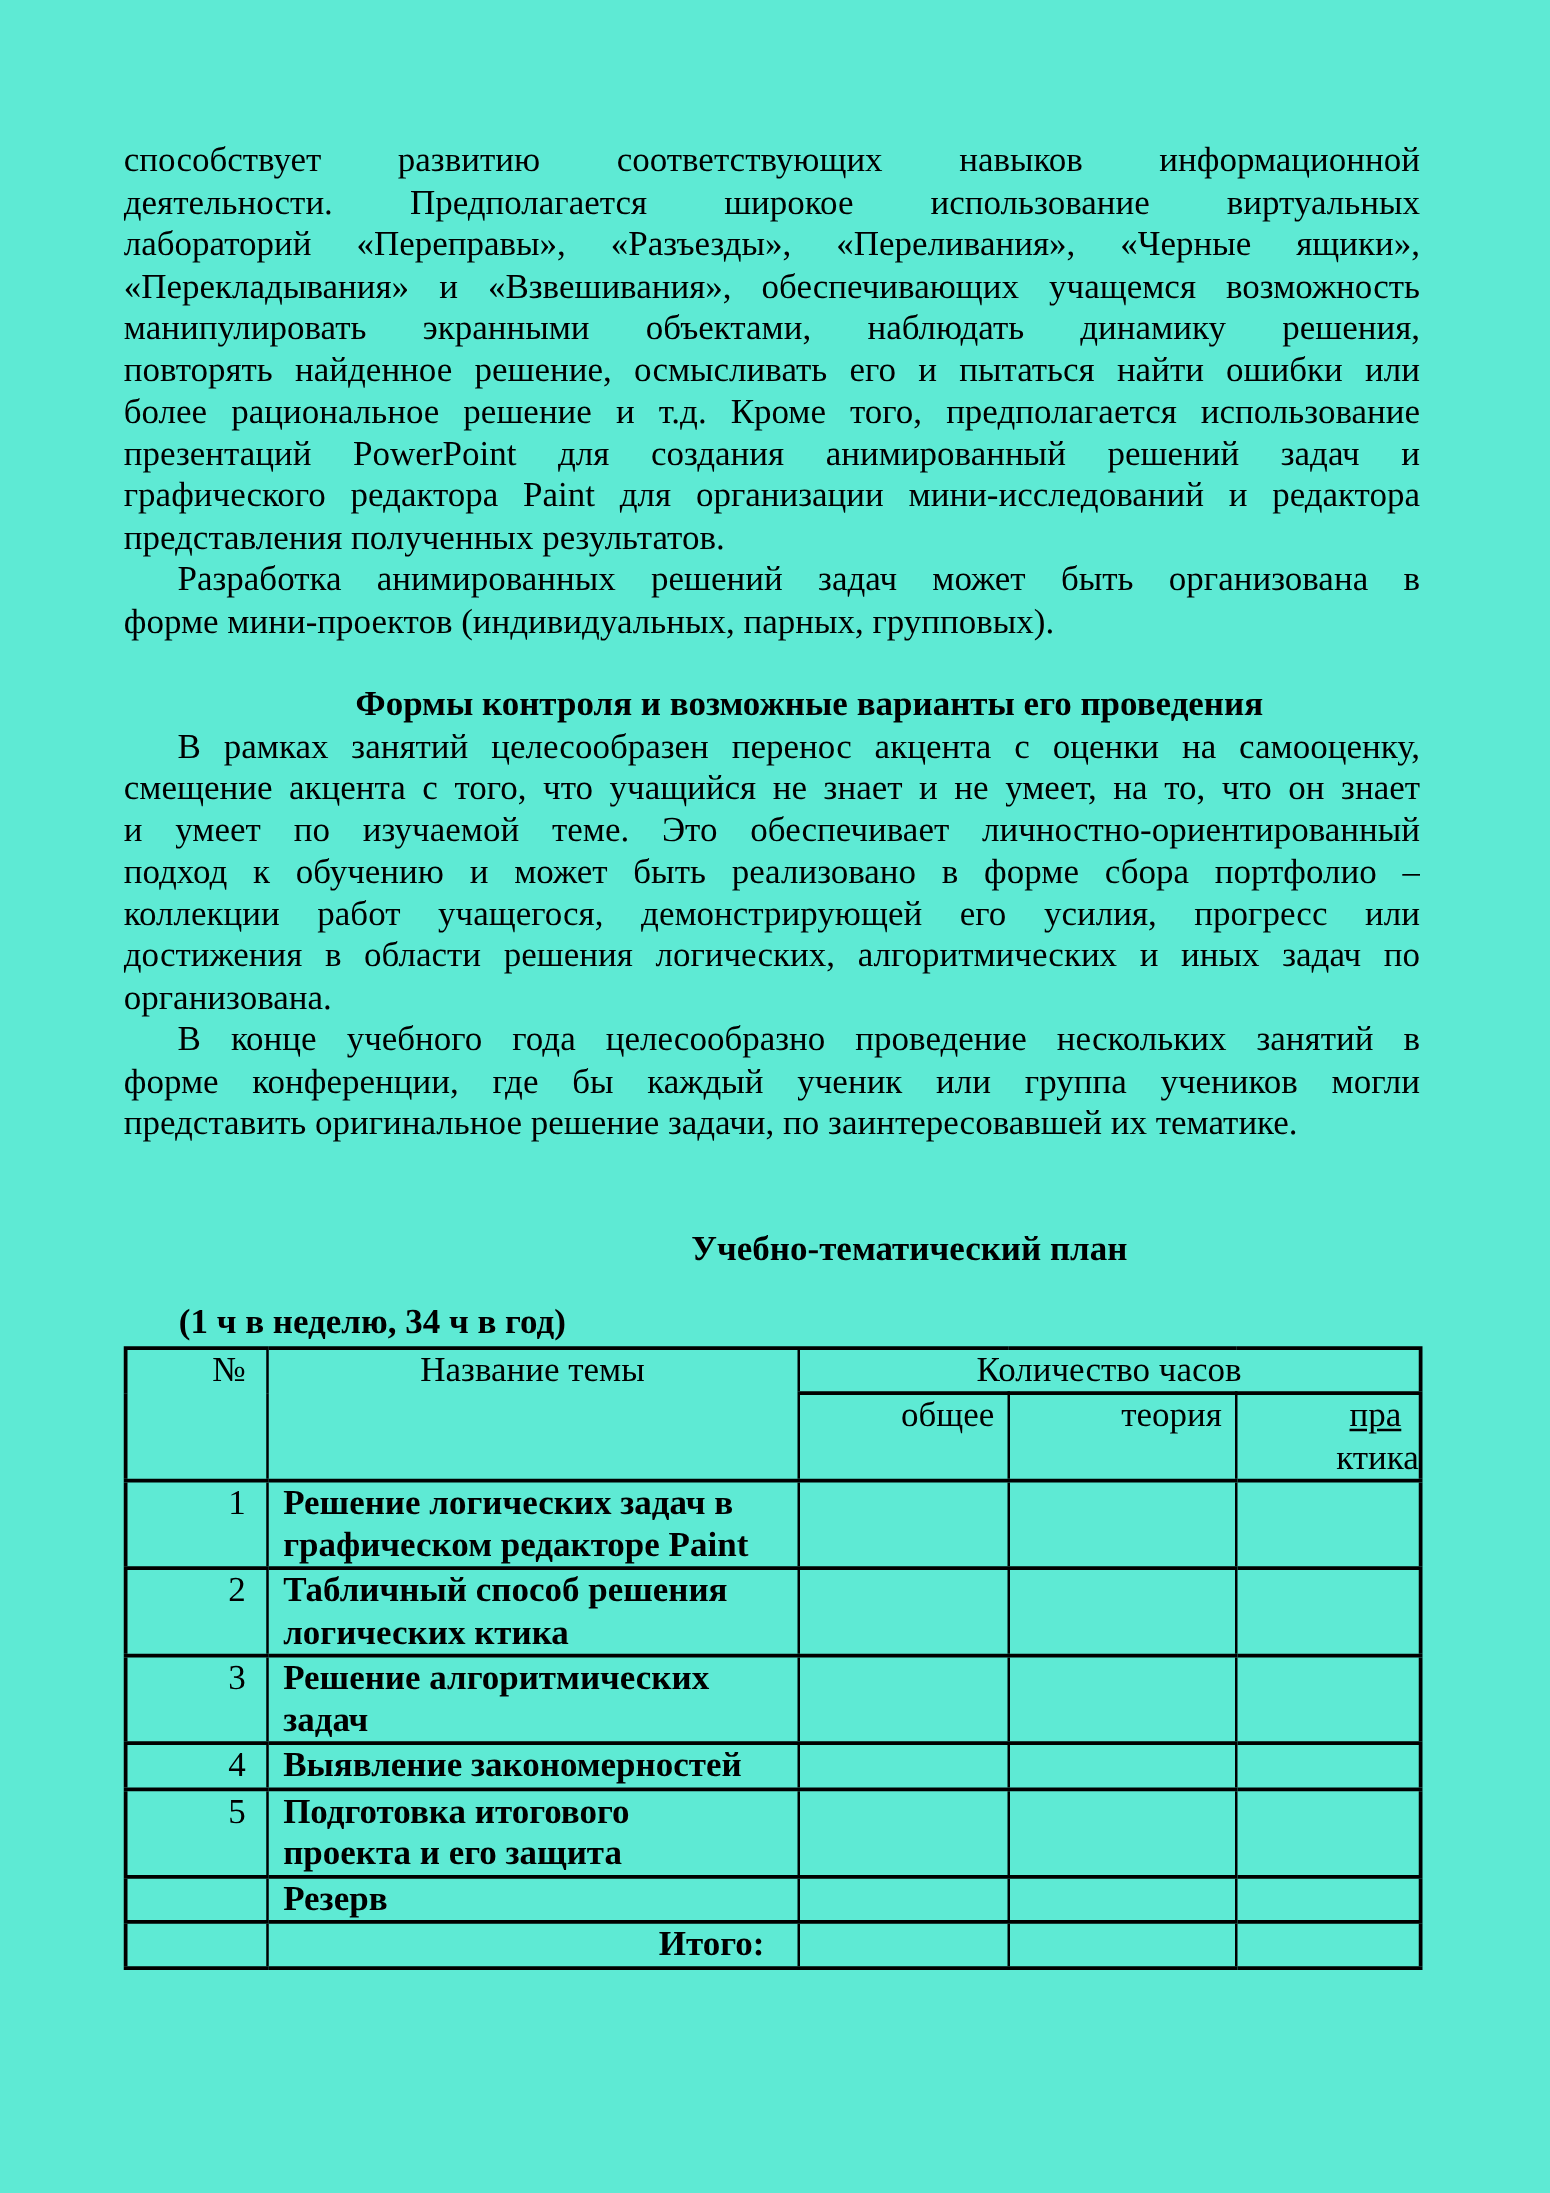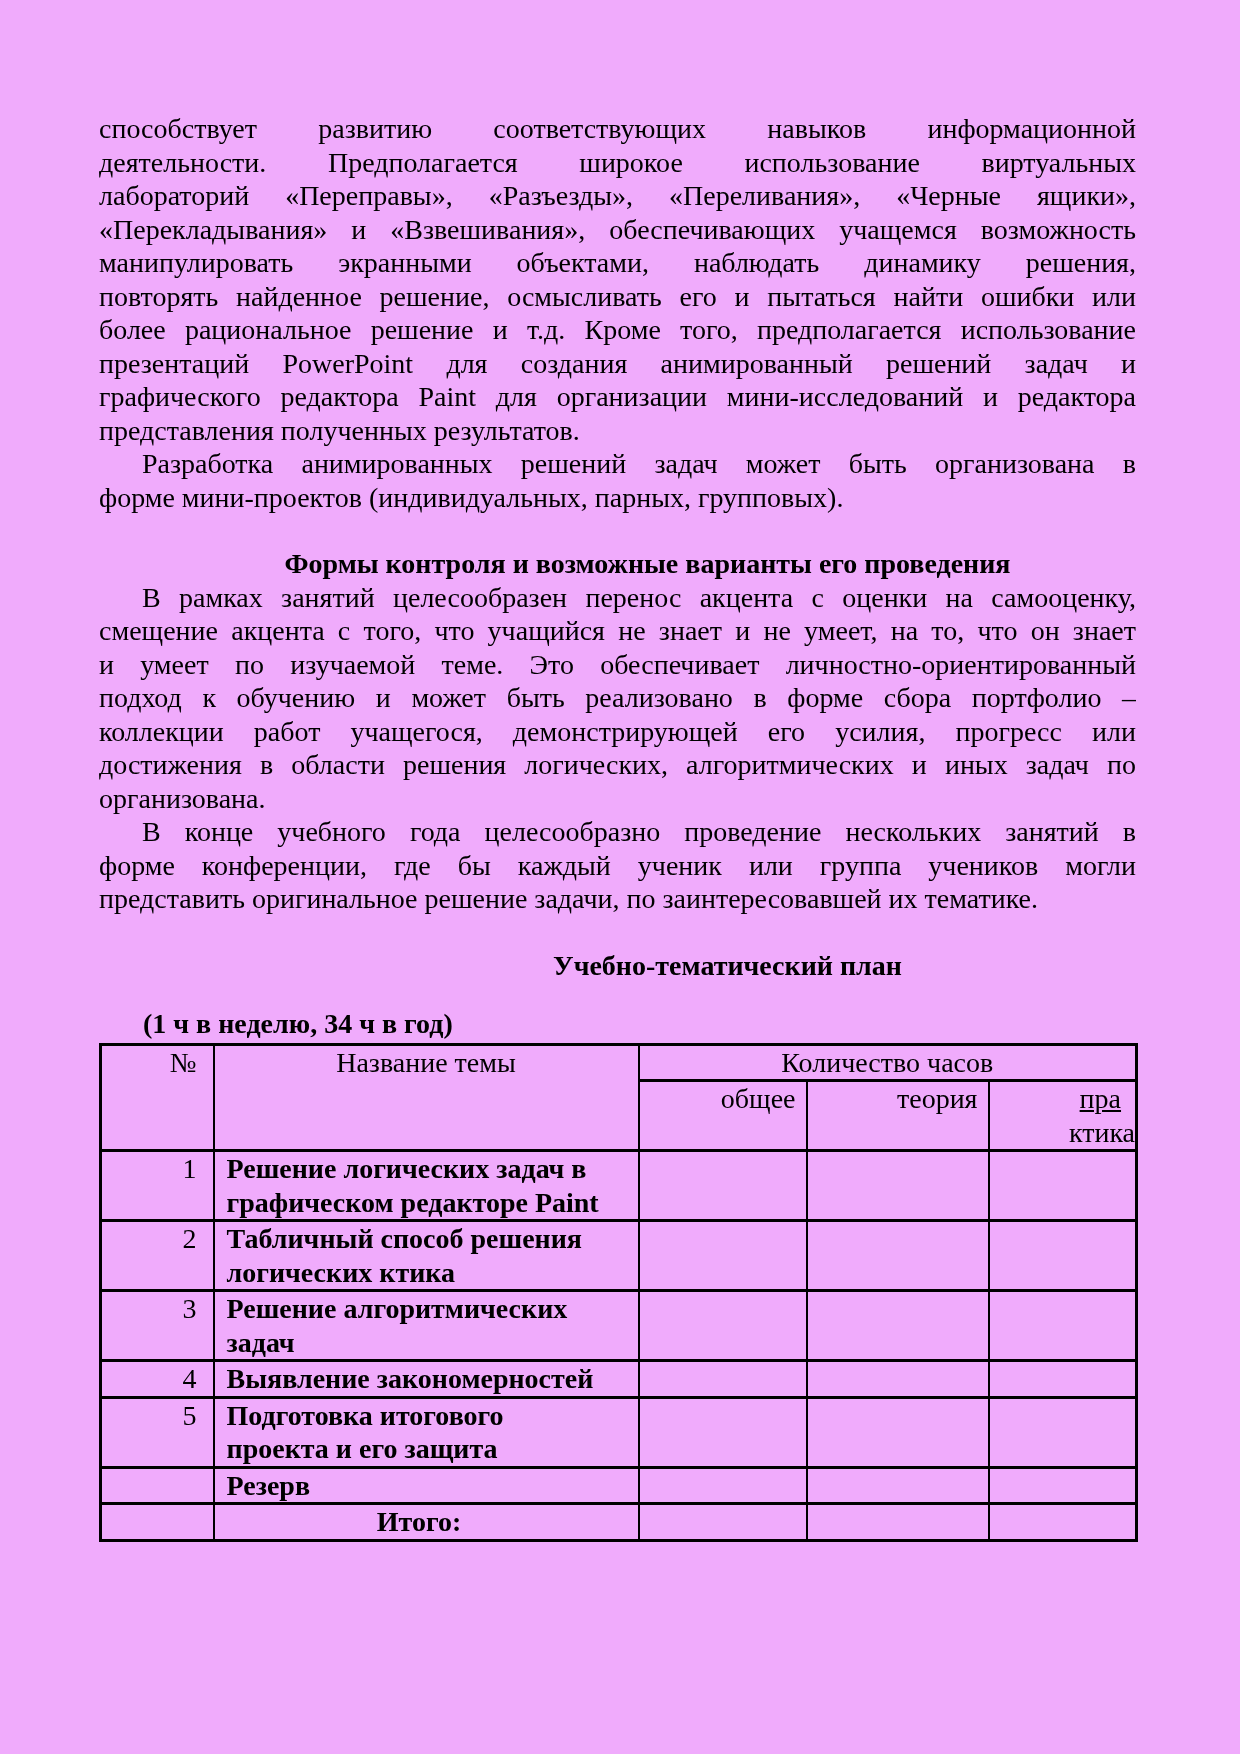--- a/index.html
+++ b/index.html
@@ -1,37 +1,37 @@
 <!DOCTYPE html>
 <html><head>
 <meta charset="utf-8">
 <style>
   * { margin: 0; padding: 0; box-sizing: border-box; }
   html, body { background: #888; }
   .page {
     width: 1240px; height: 1754px; margin: 0 auto;
-    background: #f0abfc; color: #000000;
+    background: #5eead4; color: #000000;
     font-family: "Liberation Serif", "DejaVu Serif", serif;
     font-size: 28px; overflow: hidden; position: relative;
   }
   .doc { padding: 112px 104px 0 99px; }
   .para { text-align: justify; }
   .line {
     line-height: 33.5px; height: 33.5px; overflow: hidden;
     text-align: justify; text-align-last: justify; white-space: nowrap;
   }
   .line.last { text-align-last: left; }
   .para.indent .line:first-child { text-indent: 43px; }
   .h-control {
     font-weight: bold; text-align: center; padding-left: 60px;
     margin-top: 33px; line-height: 33.5px;
   }
   .h-plan {
     font-weight: bold; text-align: center; padding-left: 220px;
-    margin-top: 33px; line-height: 33.5px;
+    margin-top: 67px; line-height: 33.5px;
   }
   .plan-subtitle {
     font-weight: bold; margin-top: 25px; margin-left: 44px;
     line-height: 33.5px; margin-bottom: 2px;
   }
   table.plan {
     border-collapse: collapse; table-layout: fixed; width: 1037px;
     font-size: 28px;
   }
   table.plan td {
@@ -47,21 +47,21 @@
   .c-pract { width: 148px; }
   td.cell-num { text-align: right; padding-right: 16px; }
   td.cell-topic { padding-left: 12px; font-weight: bold; }
   td.cell-hours { text-align: center; padding-left: 25%; }
   td.hdr-topic { text-align: center; font-weight: normal; padding-left: 0; }
   td.hdr-hours { text-align: center; height: 34px; border-bottom: 2px solid #000; }
   tr.subhdr td { height: 68px; border-bottom: 3px solid #000; border-top: 2px solid #000; }
   td.hdr-total, td.hdr-theory { text-align: right; padding-right: 10px; }
   td.hdr-practice .pr1 { text-align: right; padding-right: 14px; text-decoration: underline; }
   td.hdr-practice .pr2 { text-align: right; padding-left: 6px; }
-  tr.total-row td.cell-topic { text-align: center; padding-right: 26px; }
+  tr.total-row td.cell-topic { text-align: right; padding-right: 26px; }
   tr.total-row td.cell-hours { font-weight: bold; font-style: italic; }
   td.empty-cell { height: 36px; }
 </style>
 </head>
 <body>
 
 <div class="page">
   <div class="doc">
 
     <div class="para">

